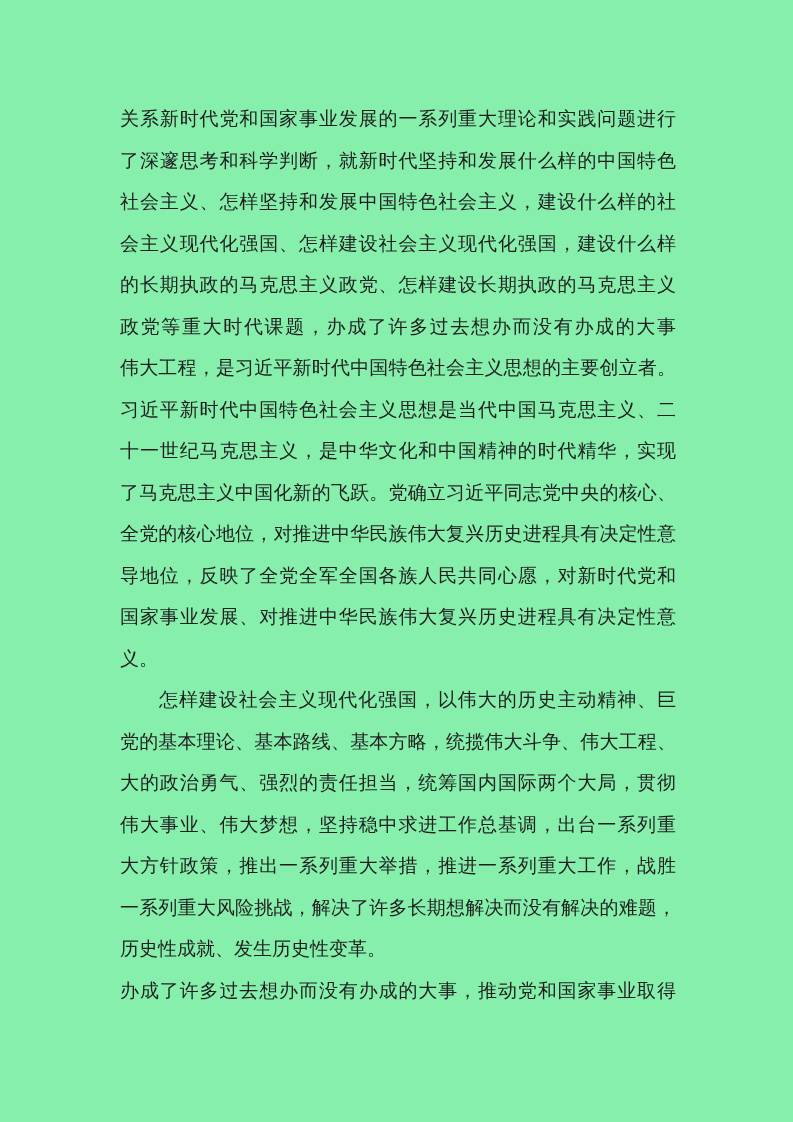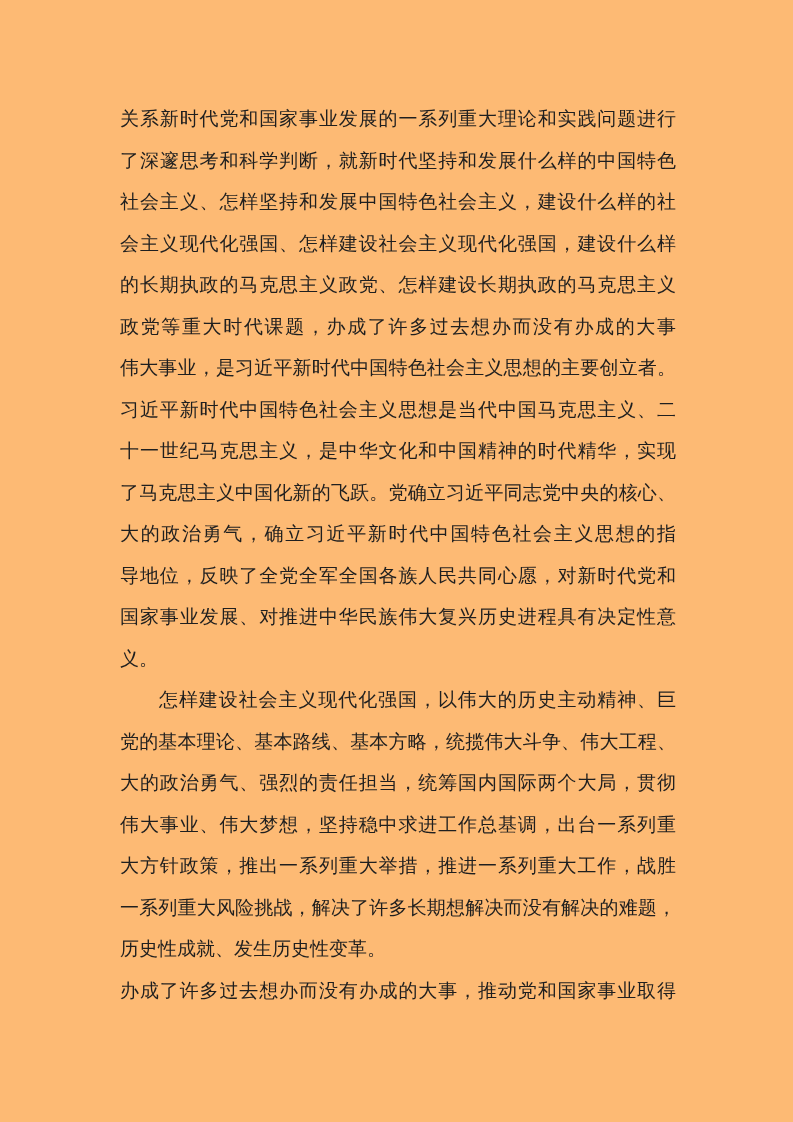--- a/index.html
+++ b/index.html
@@ -40,34 +40,34 @@
   .line.para-end {
     text-align-last: left;
   }
   .line.indent {
     padding-left: 39px;
   }
 </style>
 </head>
 <body>
 
-<div class="page" style="background: #fdba74; color: rgb(31, 31, 31);">
+<div class="page" style="background: #86efac; color: rgb(31, 31, 31);">
   <div class="doc-body">
       <div class="paragraph">
         <div class="line">关系新时代党和国家事业发展的一系列重大理论和实践问题进行</div>
         <div class="line">了深邃思考和科学判断，就新时代坚持和发展什么样的中国特色</div>
         <div class="line">社会主义、怎样坚持和发展中国特色社会主义，建设什么样的社</div>
         <div class="line">会主义现代化强国、怎样建设社会主义现代化强国，建设什么样</div>
         <div class="line">的长期执政的马克思主义政党、怎样建设长期执政的马克思主义</div>
         <div class="line">政党等重大时代课题，办成了许多过去想办而没有办成的大事</div>
-        <div class="line">伟大事业，是习近平新时代中国特色社会主义思想的主要创立者。</div>
+        <div class="line">伟大工程，是习近平新时代中国特色社会主义思想的主要创立者。</div>
         <div class="line">习近平新时代中国特色社会主义思想是当代中国马克思主义、二</div>
         <div class="line">十一世纪马克思主义，是中华文化和中国精神的时代精华，实现</div>
         <div class="line">了马克思主义中国化新的飞跃。党确立习近平同志党中央的核心、</div>
-        <div class="line">大的政治勇气，确立习近平新时代中国特色社会主义思想的指</div>
+        <div class="line">全党的核心地位，对推进中华民族伟大复兴历史进程具有决定性意</div>
         <div class="line">导地位，反映了全党全军全国各族人民共同心愿，对新时代党和</div>
         <div class="line">国家事业发展、对推进中华民族伟大复兴历史进程具有决定性意</div>
         <div class="line para-end">义。</div>
       </div>
       <div class="paragraph">
         <div class="line indent">怎样建设社会主义现代化强国，以伟大的历史主动精神、巨</div>
         <div class="line">党的基本理论、基本路线、基本方略，统揽伟大斗争、伟大工程、</div>
         <div class="line">大的政治勇气、强烈的责任担当，统筹国内国际两个大局，贯彻</div>
         <div class="line">伟大事业、伟大梦想，坚持稳中求进工作总基调，出台一系列重</div>
         <div class="line">大方针政策，推出一系列重大举措，推进一系列重大工作，战胜</div>

